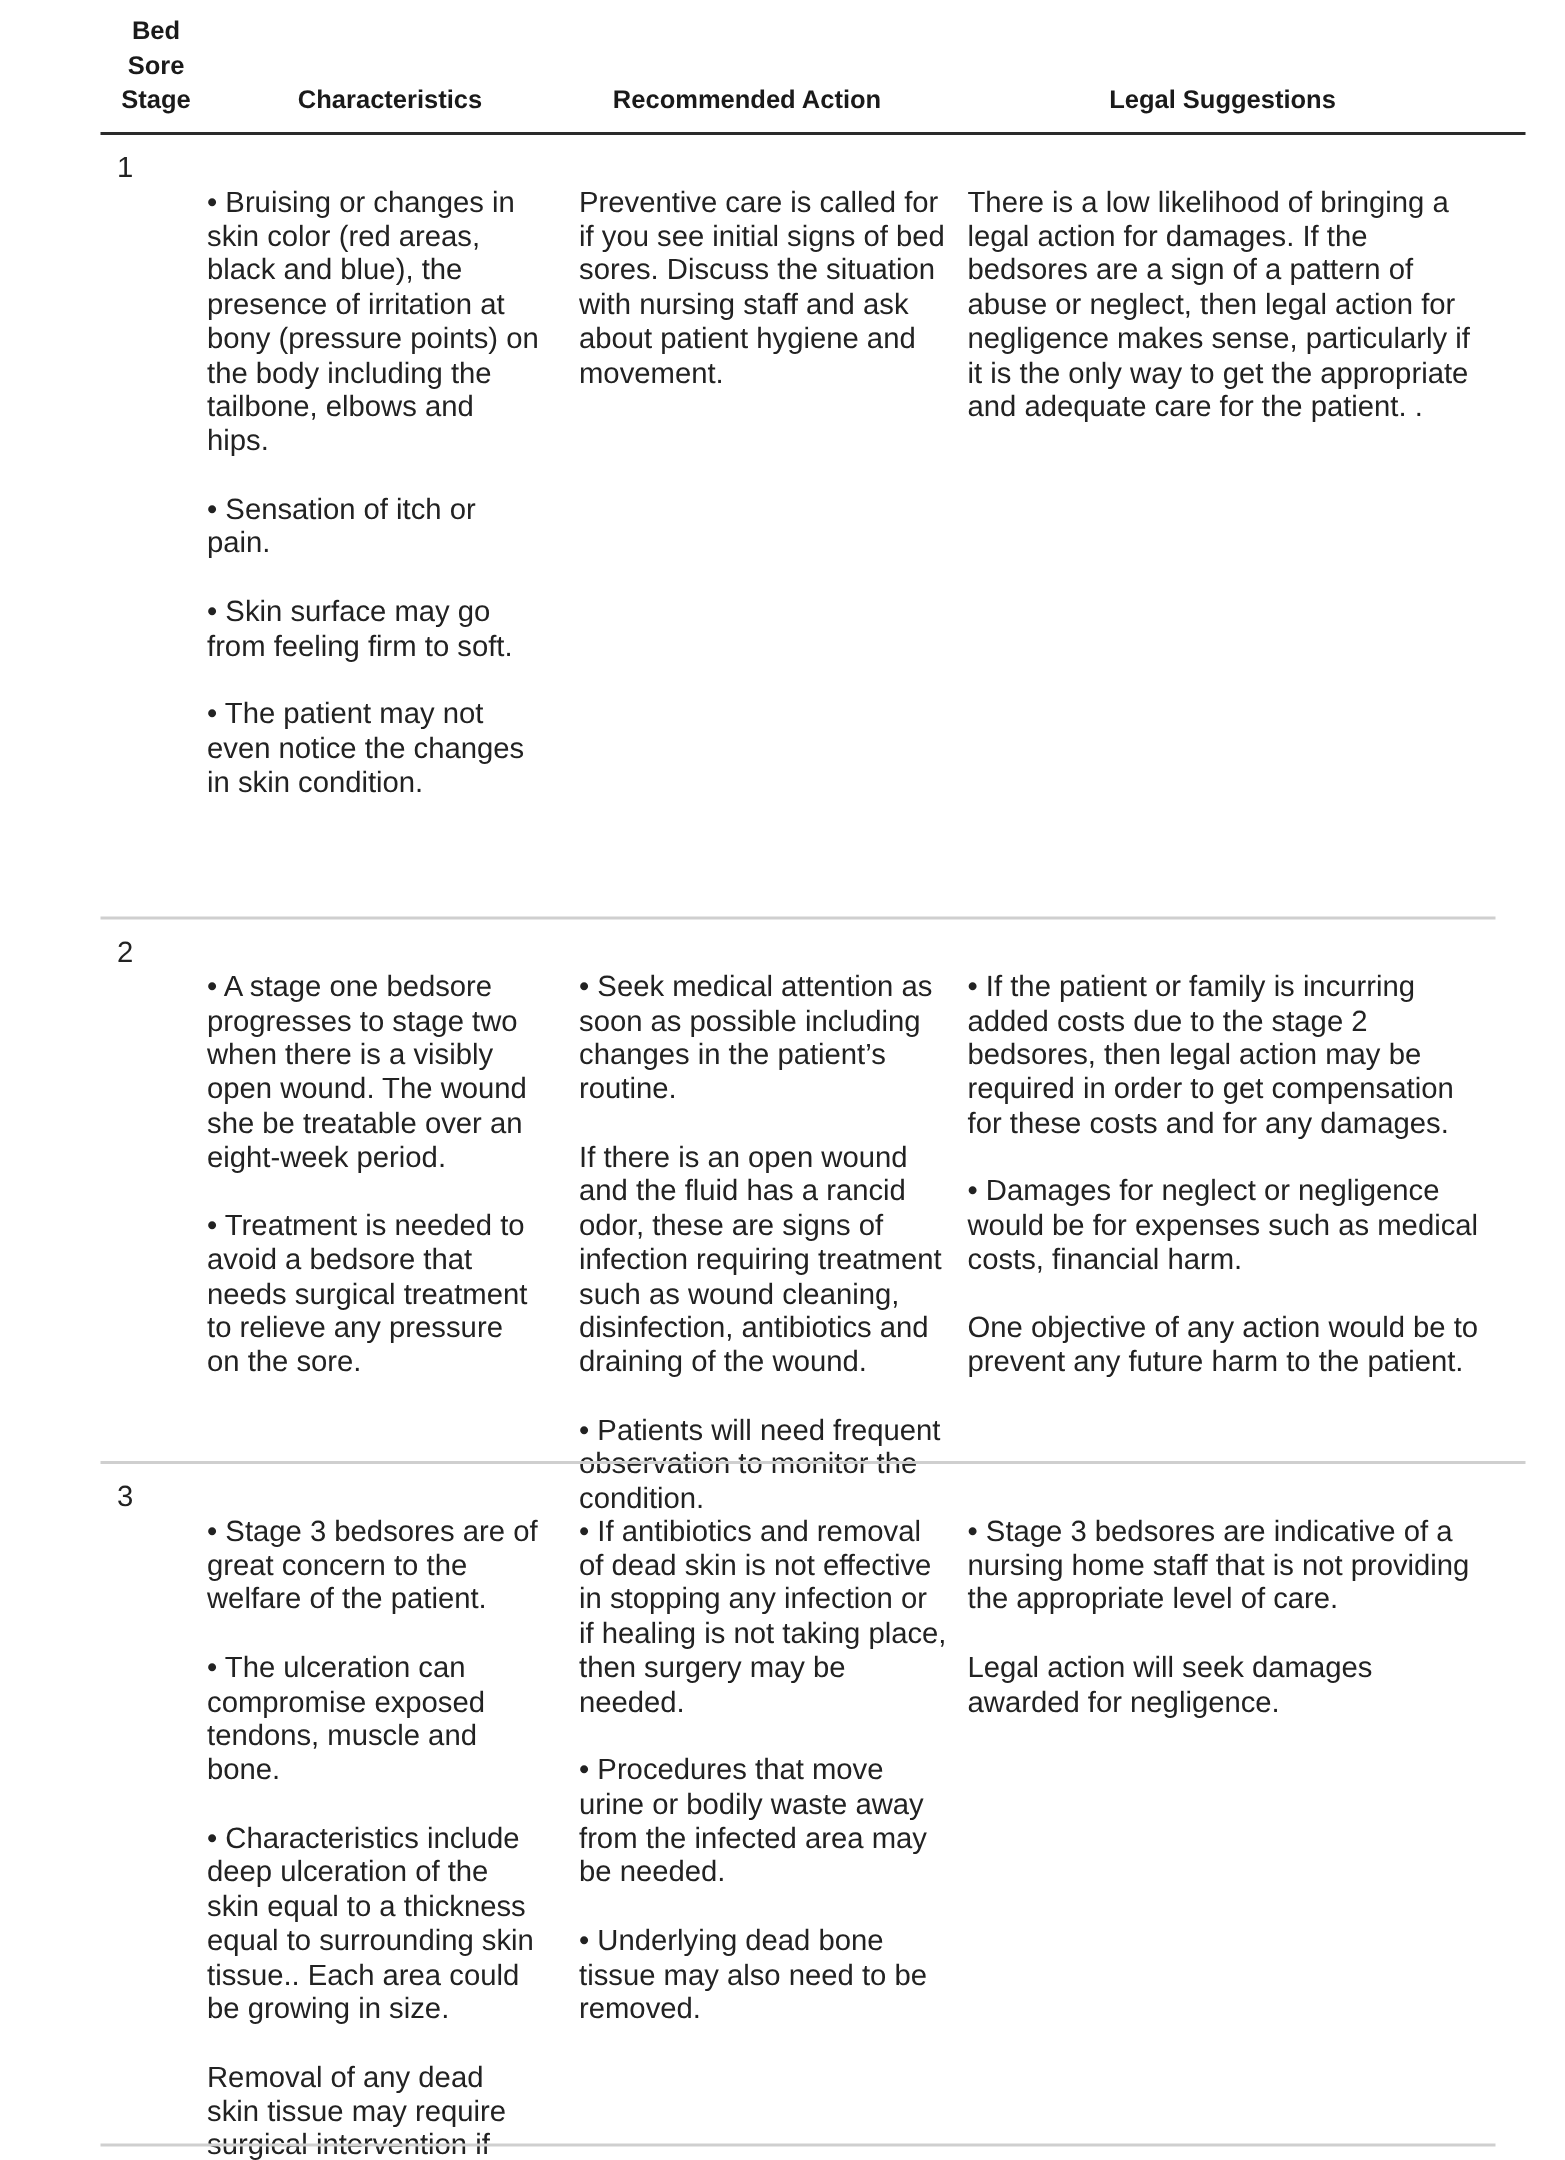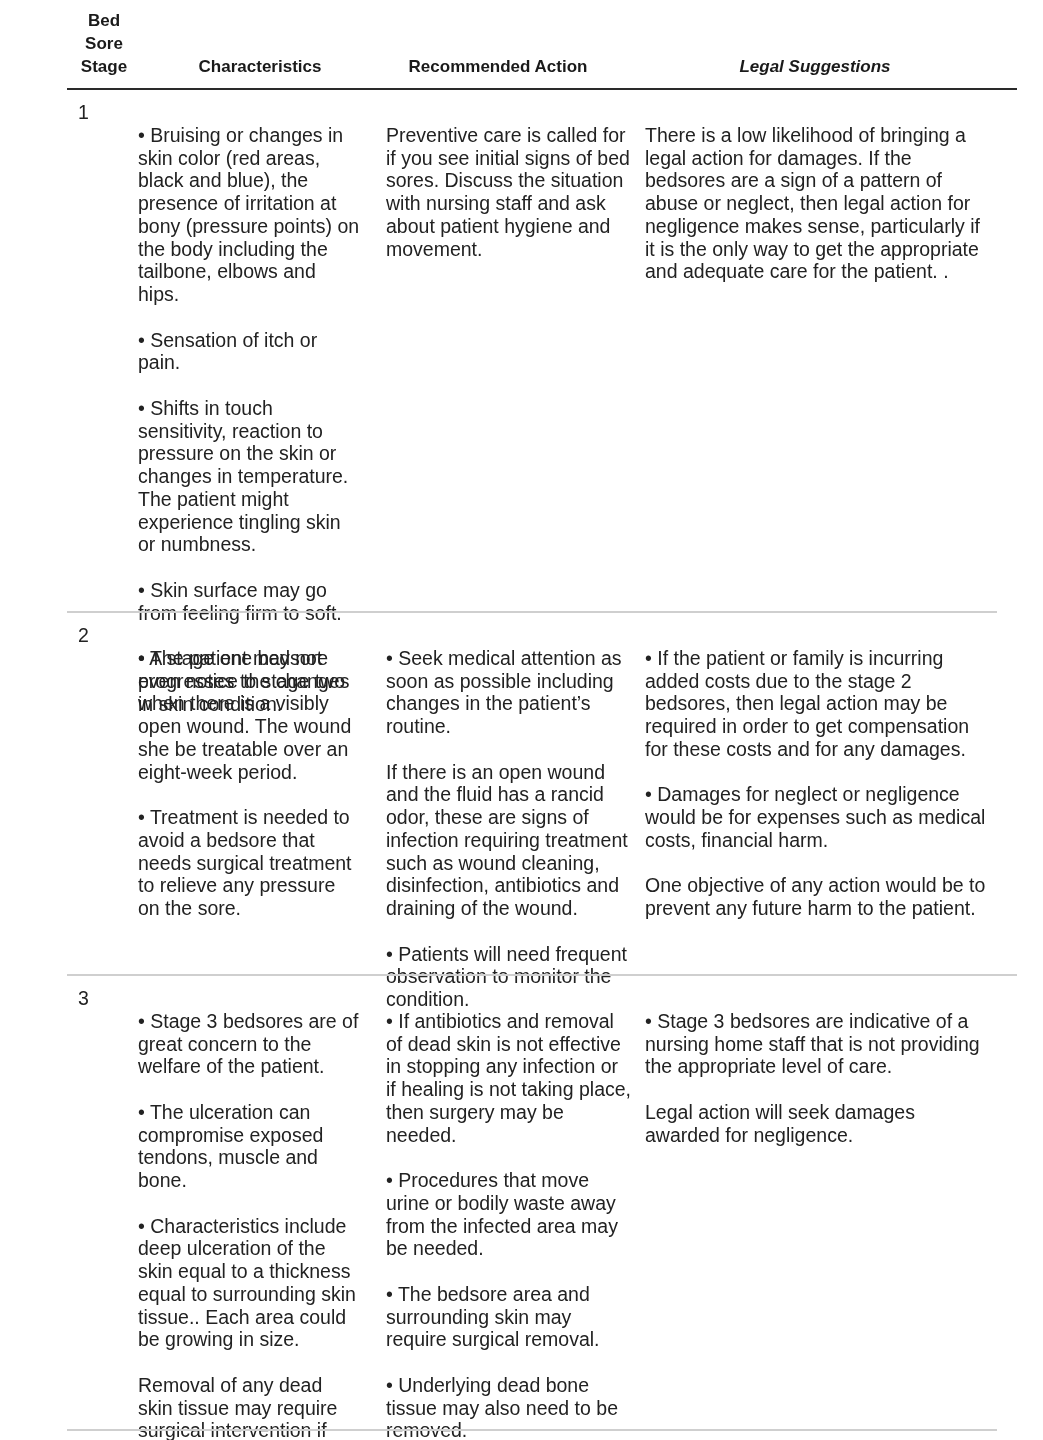--- a/index.html
+++ b/index.html
@@ -19,21 +19,21 @@
       position: absolute;
       font-weight: bold;
       font-size: 17px;
       line-height: 23px;
       color: #1a1a1a;
       letter-spacing: 0px;
     }
     .hdr-stage { left: 72px; top: 9px; width: 64px; text-align: center; }
     .hdr-char  { left: 150px; top: 55px; width: 220px; text-align: center; }
     .hdr-rec   { left: 378px; top: 55px; width: 240px; text-align: center; }
-    .hdr-legal { left: 645px; top: 55px; width: 340px; text-align: center; font-style: italic; }
+    .hdr-legal { left: 645px; top: 55px; width: 340px; text-align: center; }
 
     .rule {
       position: absolute;
       left: 67px;
       height: 2px;
     }
     .rule-header { top: 88px; width: 950px; background: #2a2a2a; height: 2px; }
     .rule-r1 { top: 611px; width: 930px; background: #cfcfcf; }
     .rule-r2 { top: 974px; width: 950px; background: #cfcfcf; }
     .rule-r3 { top: 1429px; width: 930px; background: #cfcfcf; }
@@ -66,21 +66,20 @@
 <div class="hdr hdr-rec">Recommended Action</div>
 <div class="hdr hdr-legal">Legal Suggestions</div>
 
 <div class="rule rule-header"></div>
 
 <div>
   <div class="cell c-stage row1">1</div>
   <div class="cell c-char row1">
     <span class="para">• Bruising or changes in skin color (red areas, black and blue), the presence of irritation at bony (pressure points) on the body including the tailbone, elbows and hips.</span>
     <span class="para">• Sensation of itch or pain.</span>
-    <span class="para">• Shifts in touch sensitivity, reaction to pressure on the skin or changes in temperature. The patient might experience tingling skin or numbness.</span>
     <span class="para">• Skin surface may go from feeling firm to soft.</span>
     <span class="para">• The patient may not even notice the changes in skin condition.</span>
   </div>
   <div class="cell c-rec row1">
     <span class="para">Preventive care is called for if you see initial signs of bed sores. Discuss the situation with nursing staff and ask about patient hygiene and movement.</span>
   </div>
   <div class="cell c-legal row1">
     <span class="para">There is a low likelihood of bringing a legal action for damages. If the bedsores are a sign of a pattern of abuse or neglect, then legal action for negligence makes sense, particularly if it is the only way to get the appropriate and adequate care for the patient. .</span>
   </div>
 </div>
@@ -109,21 +108,20 @@
   <div class="cell c-stage row3">3</div>
   <div class="cell c-char row3">
     <span class="para">• Stage 3 bedsores are of great concern to the welfare of the patient.</span>
     <span class="para">• The ulceration can compromise exposed tendons, muscle and bone.</span>
     <span class="para">• Characteristics include deep ulceration of the skin equal to a thickness equal to surrounding skin tissue.. Each area could be growing in size.</span>
     <span class="para">Removal of any dead skin tissue may require surgical intervention if infection is not stopped.</span>
   </div>
   <div class="cell c-rec row3">
     <span class="para">• If antibiotics and removal of dead skin is not effective in stopping any infection or if healing is not taking place, then surgery may be needed.</span>
     <span class="para">• Procedures that move urine or bodily waste away from the infected area may be needed.</span>
-    <span class="para">• The bedsore area and surrounding skin may require surgical removal.</span>
     <span class="para">• Underlying dead bone tissue may also need to be removed.</span>
     
   </div>
   <div class="cell c-legal row3">
     <span class="para">• Stage 3 bedsores are indicative of a nursing home staff that is not providing the appropriate level of care.</span>
     <span class="para">Legal action will seek damages awarded for negligence.</span>
   </div>
 </div>
 <div class="rule rule-r3"></div>
 

